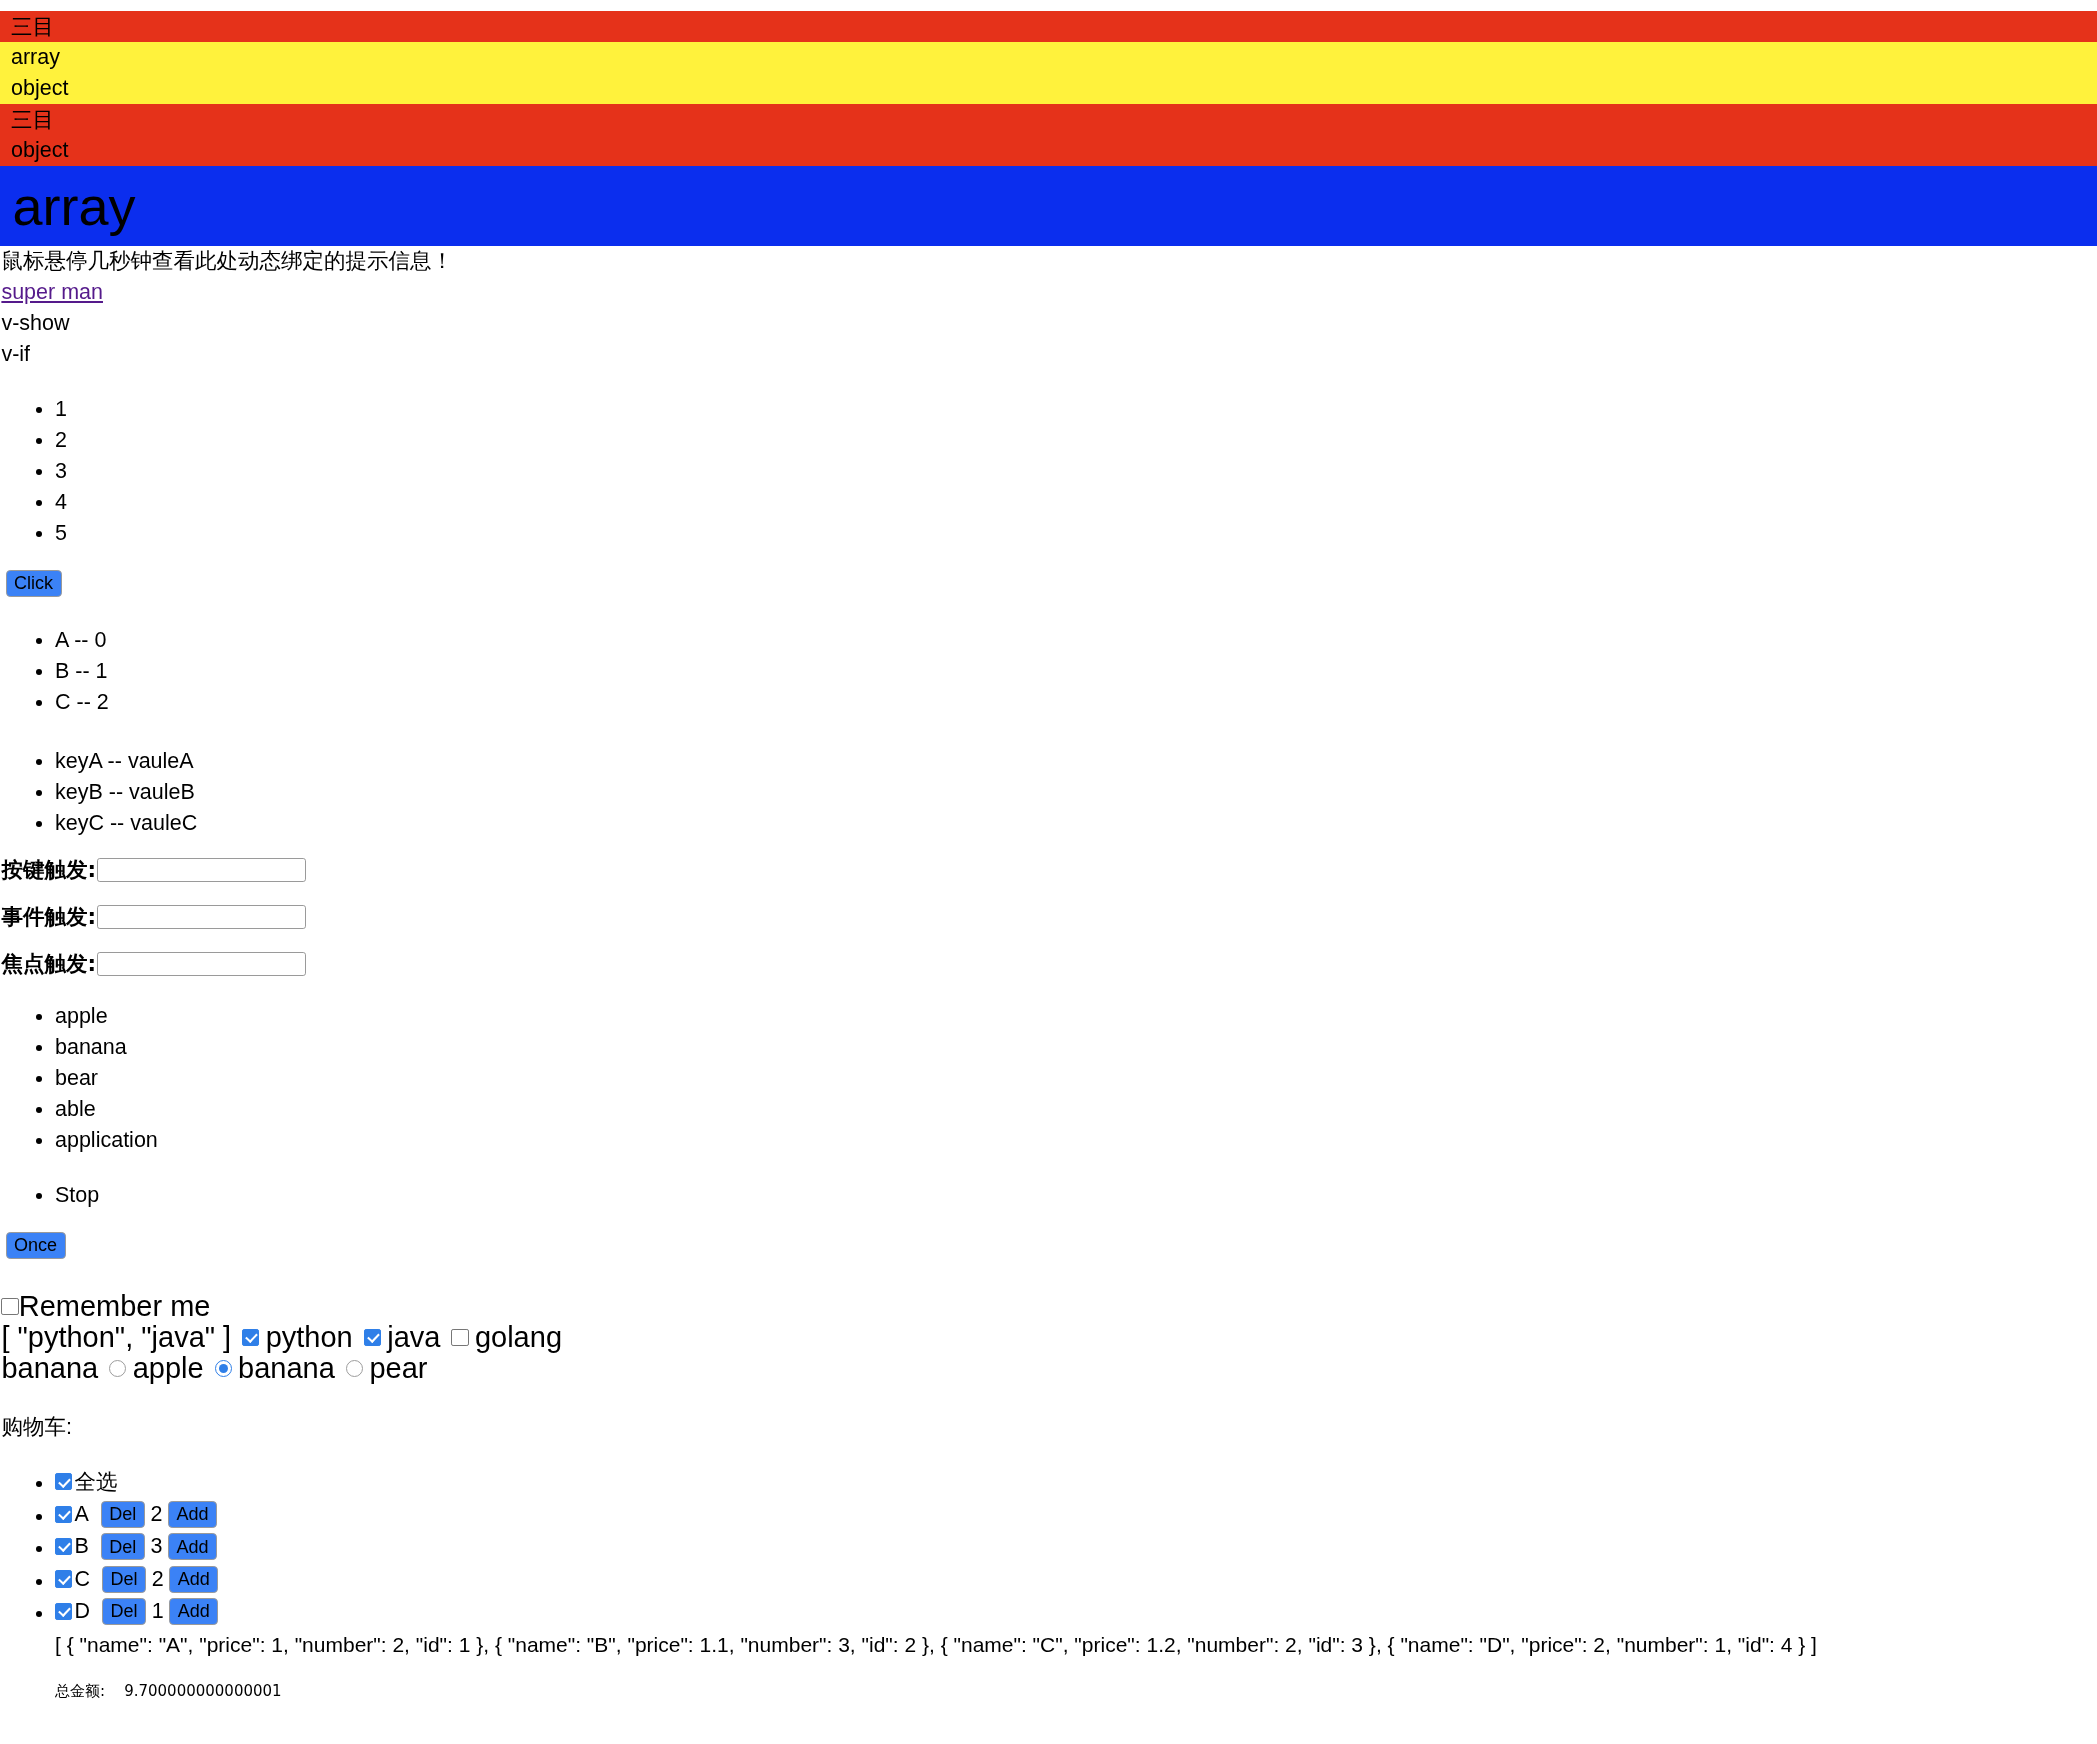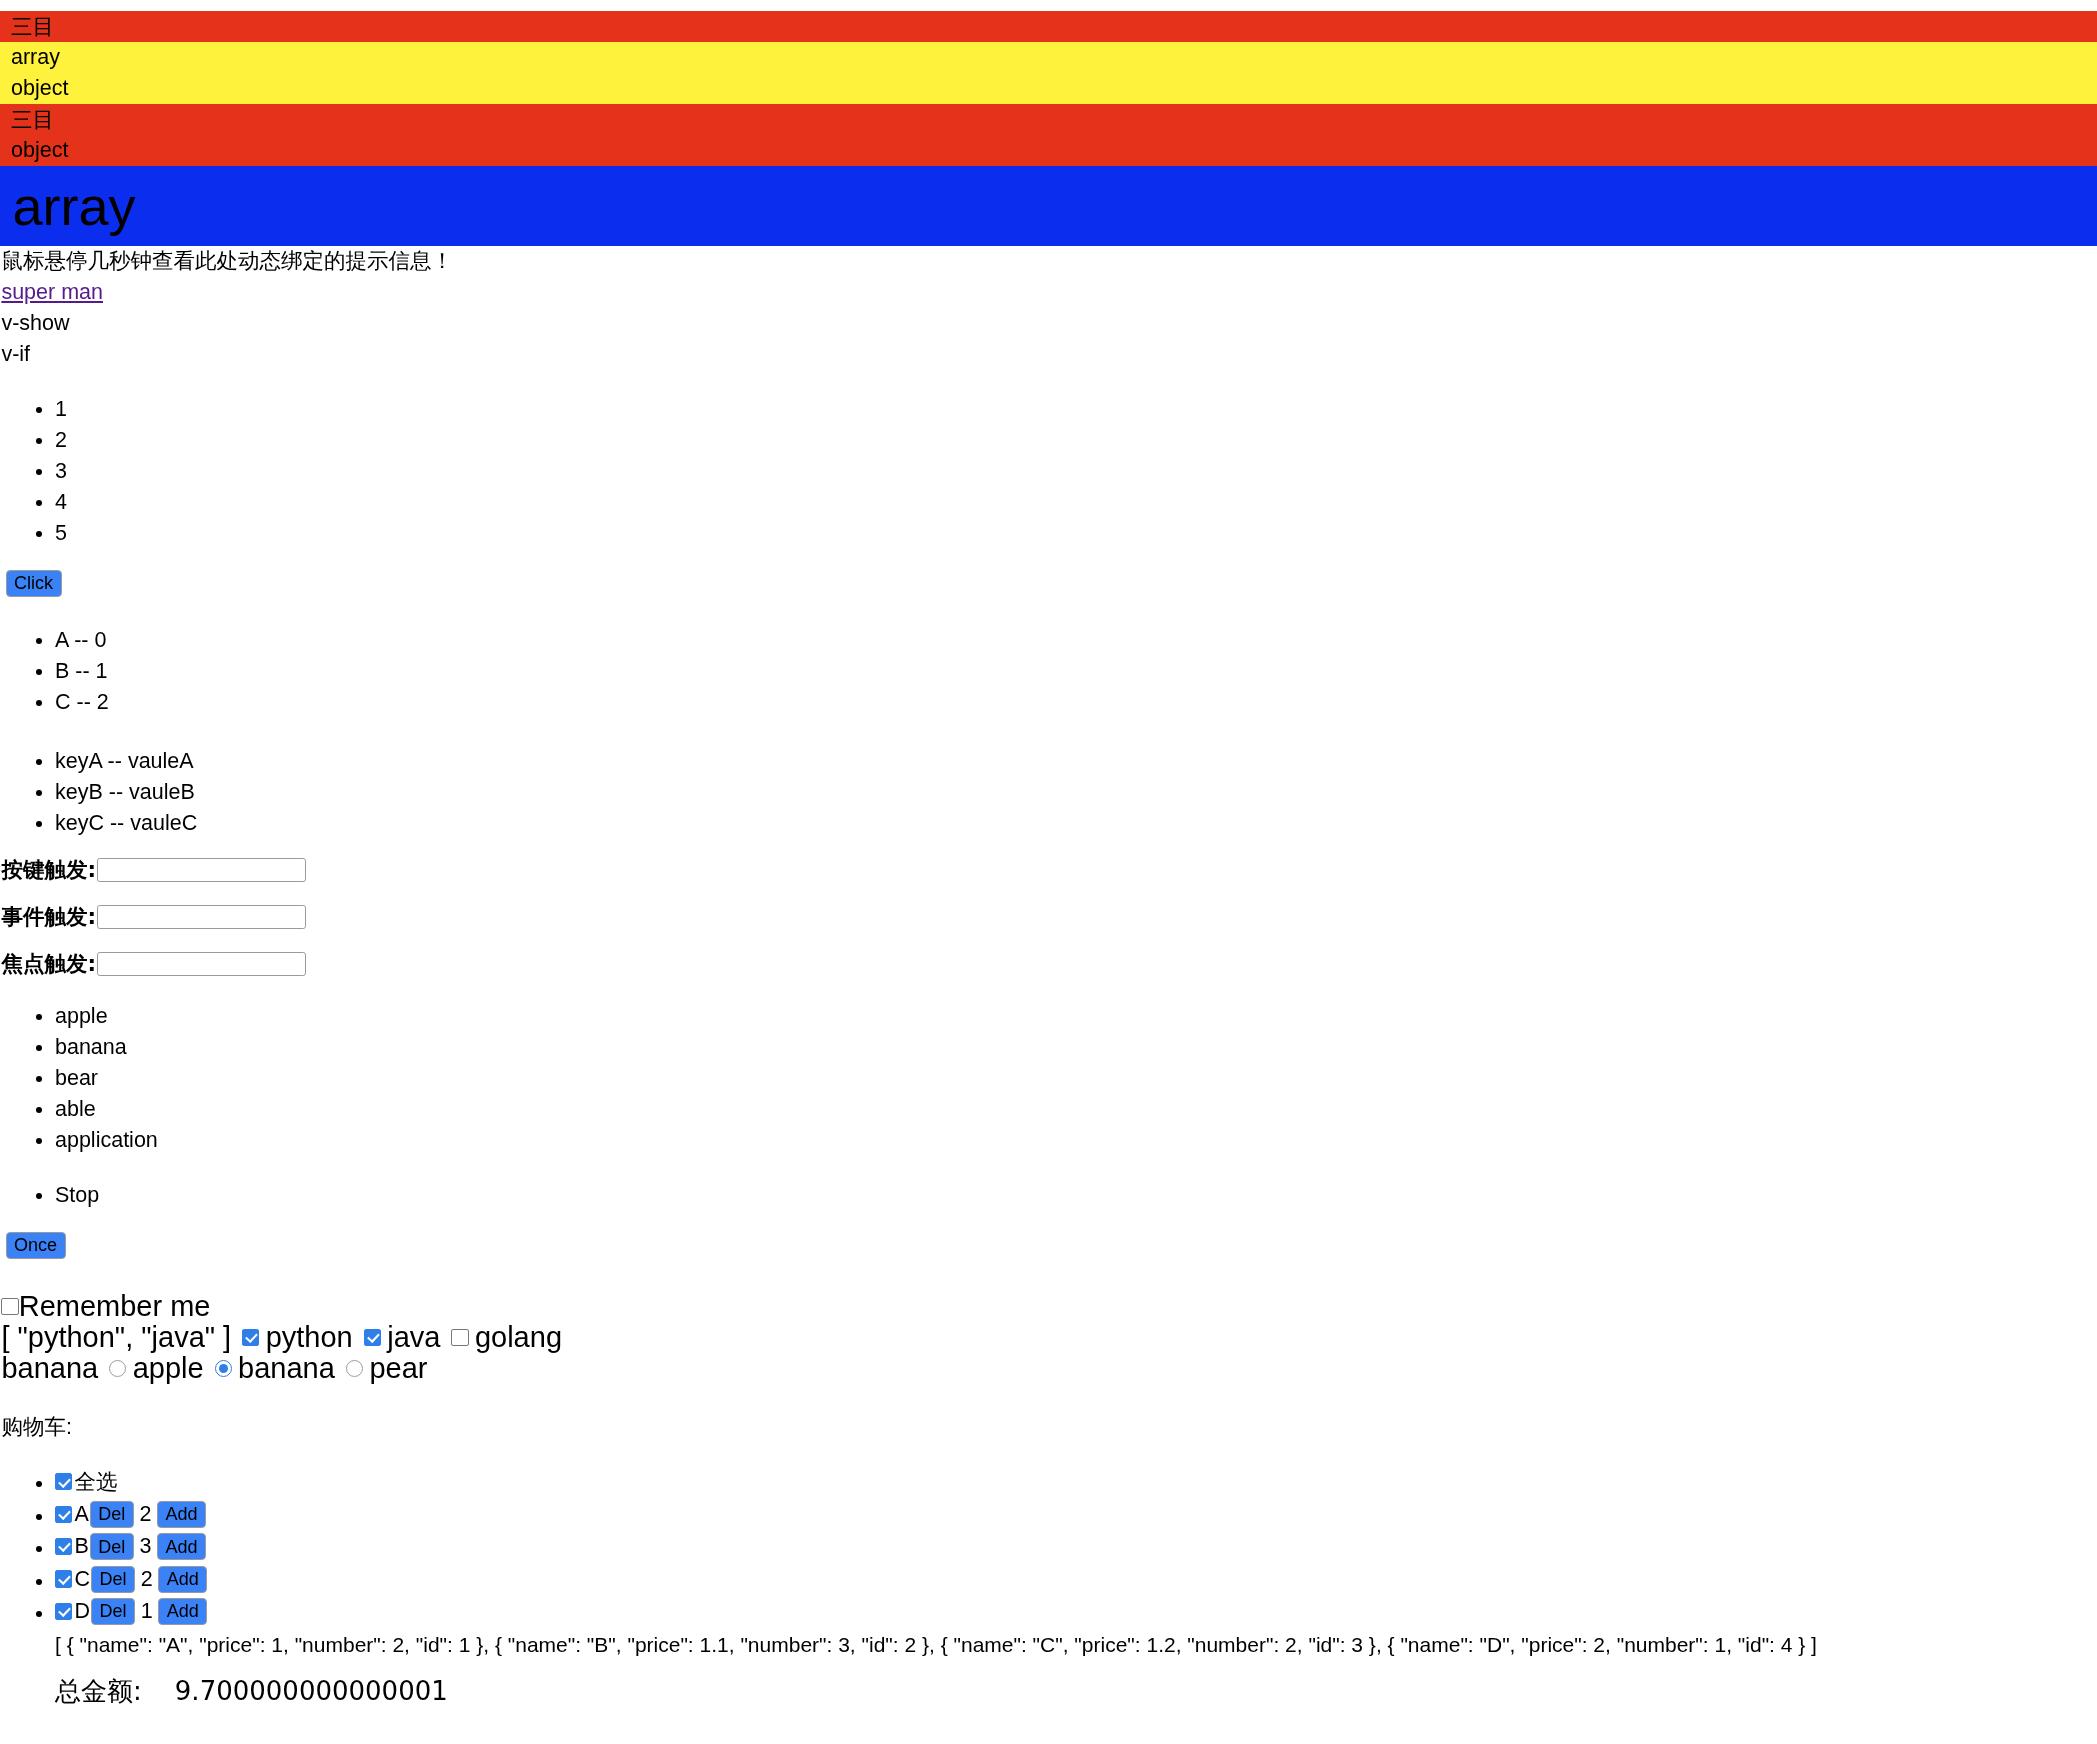--- a/index.html
+++ b/index.html
@@ -196,33 +196,33 @@
   .cart-item .nm {
     padding-left: 2.1px;
     font-family: "Liberation Sans", sans-serif;
     text-align: center;
   }
   .cart-item .nm.cjk { font-family: "DejaVu Sans", "Liberation Sans", sans-serif; }
   .cart-item .qty {
     padding: 0 5.5px;
     font-family: "Liberation Sans", sans-serif;
   }
-  .cart-item button.btn { margin-left: 1px; }
+  .cart-item button.btn { margin-left: 12px; }
   .cart-item .qty + button.btn { margin-left: 0; }
 
   .json-line {
     padding-left: 55px;
     font-size: 21px;
     line-height: 33px;
     white-space: nowrap;
     font-family: "Liberation Sans", sans-serif;
   }
   .total-line {
     padding-left: 55px;
-    font-size: 26px;
+    font-size: 15px;
     line-height: 31px;
     font-family: "DejaVu Sans", "Liberation Sans", sans-serif;
     white-space: nowrap;
   }
 </style>
 </head>
 <body>
 
 <div class="page">
 

